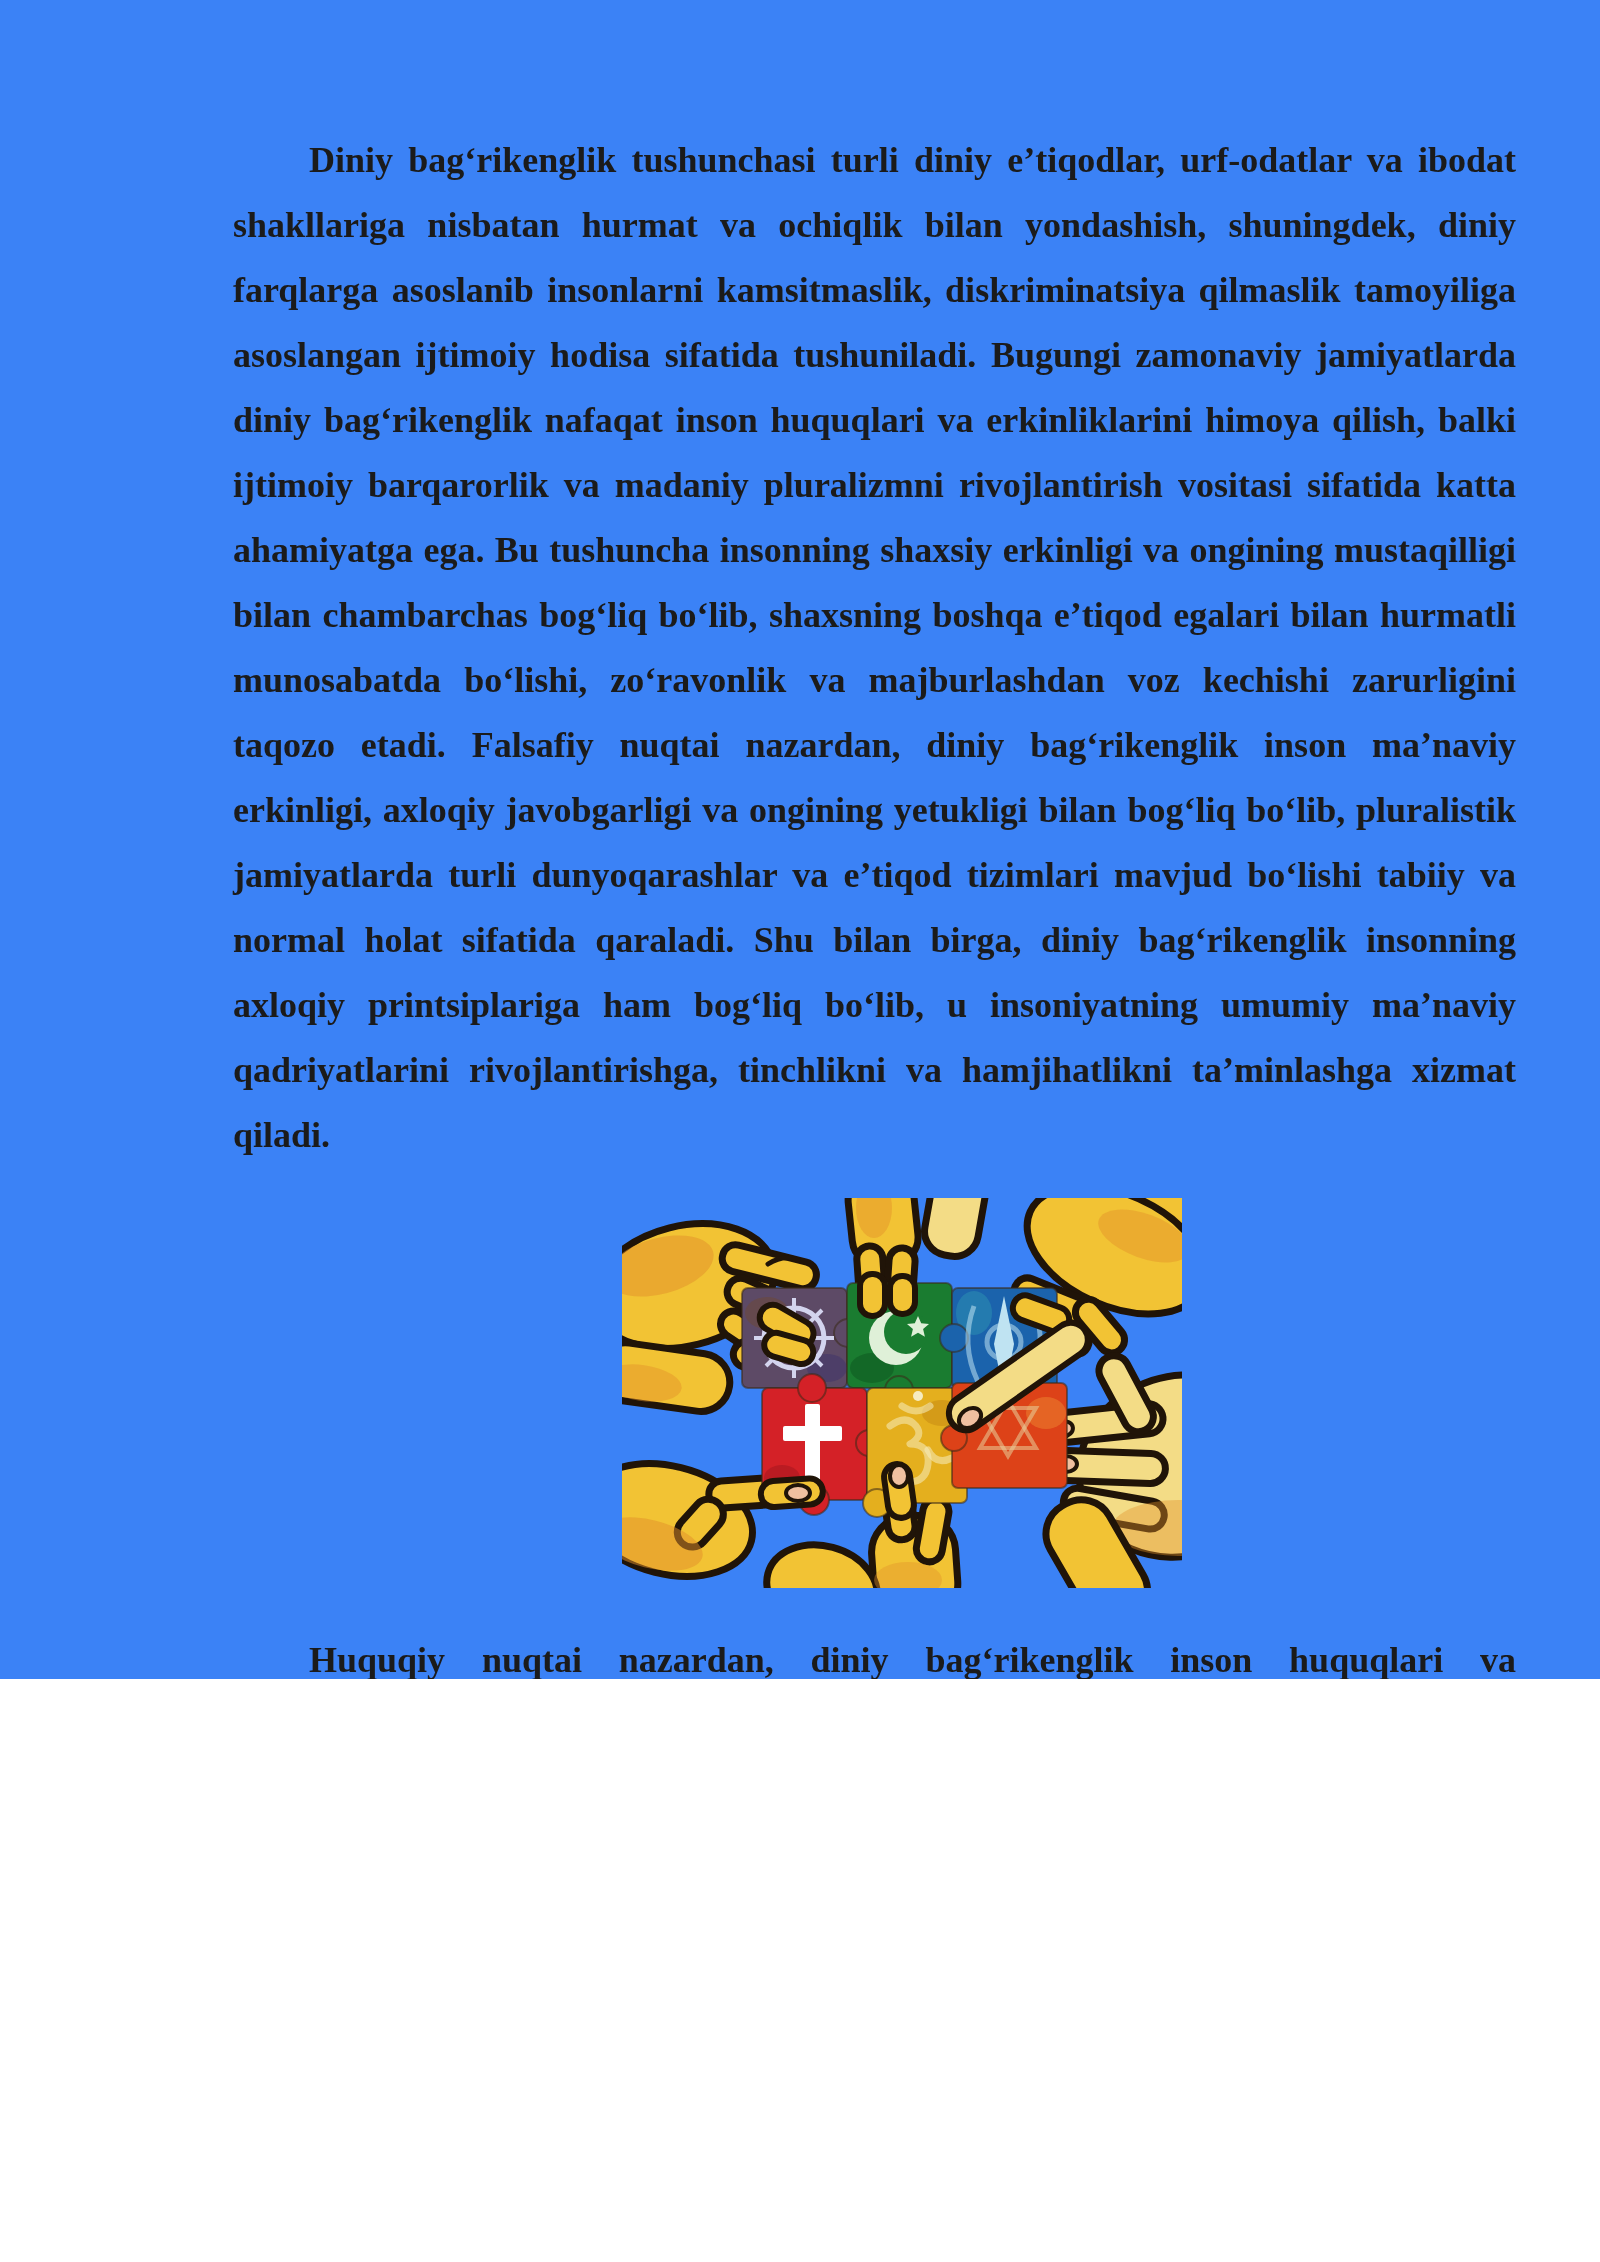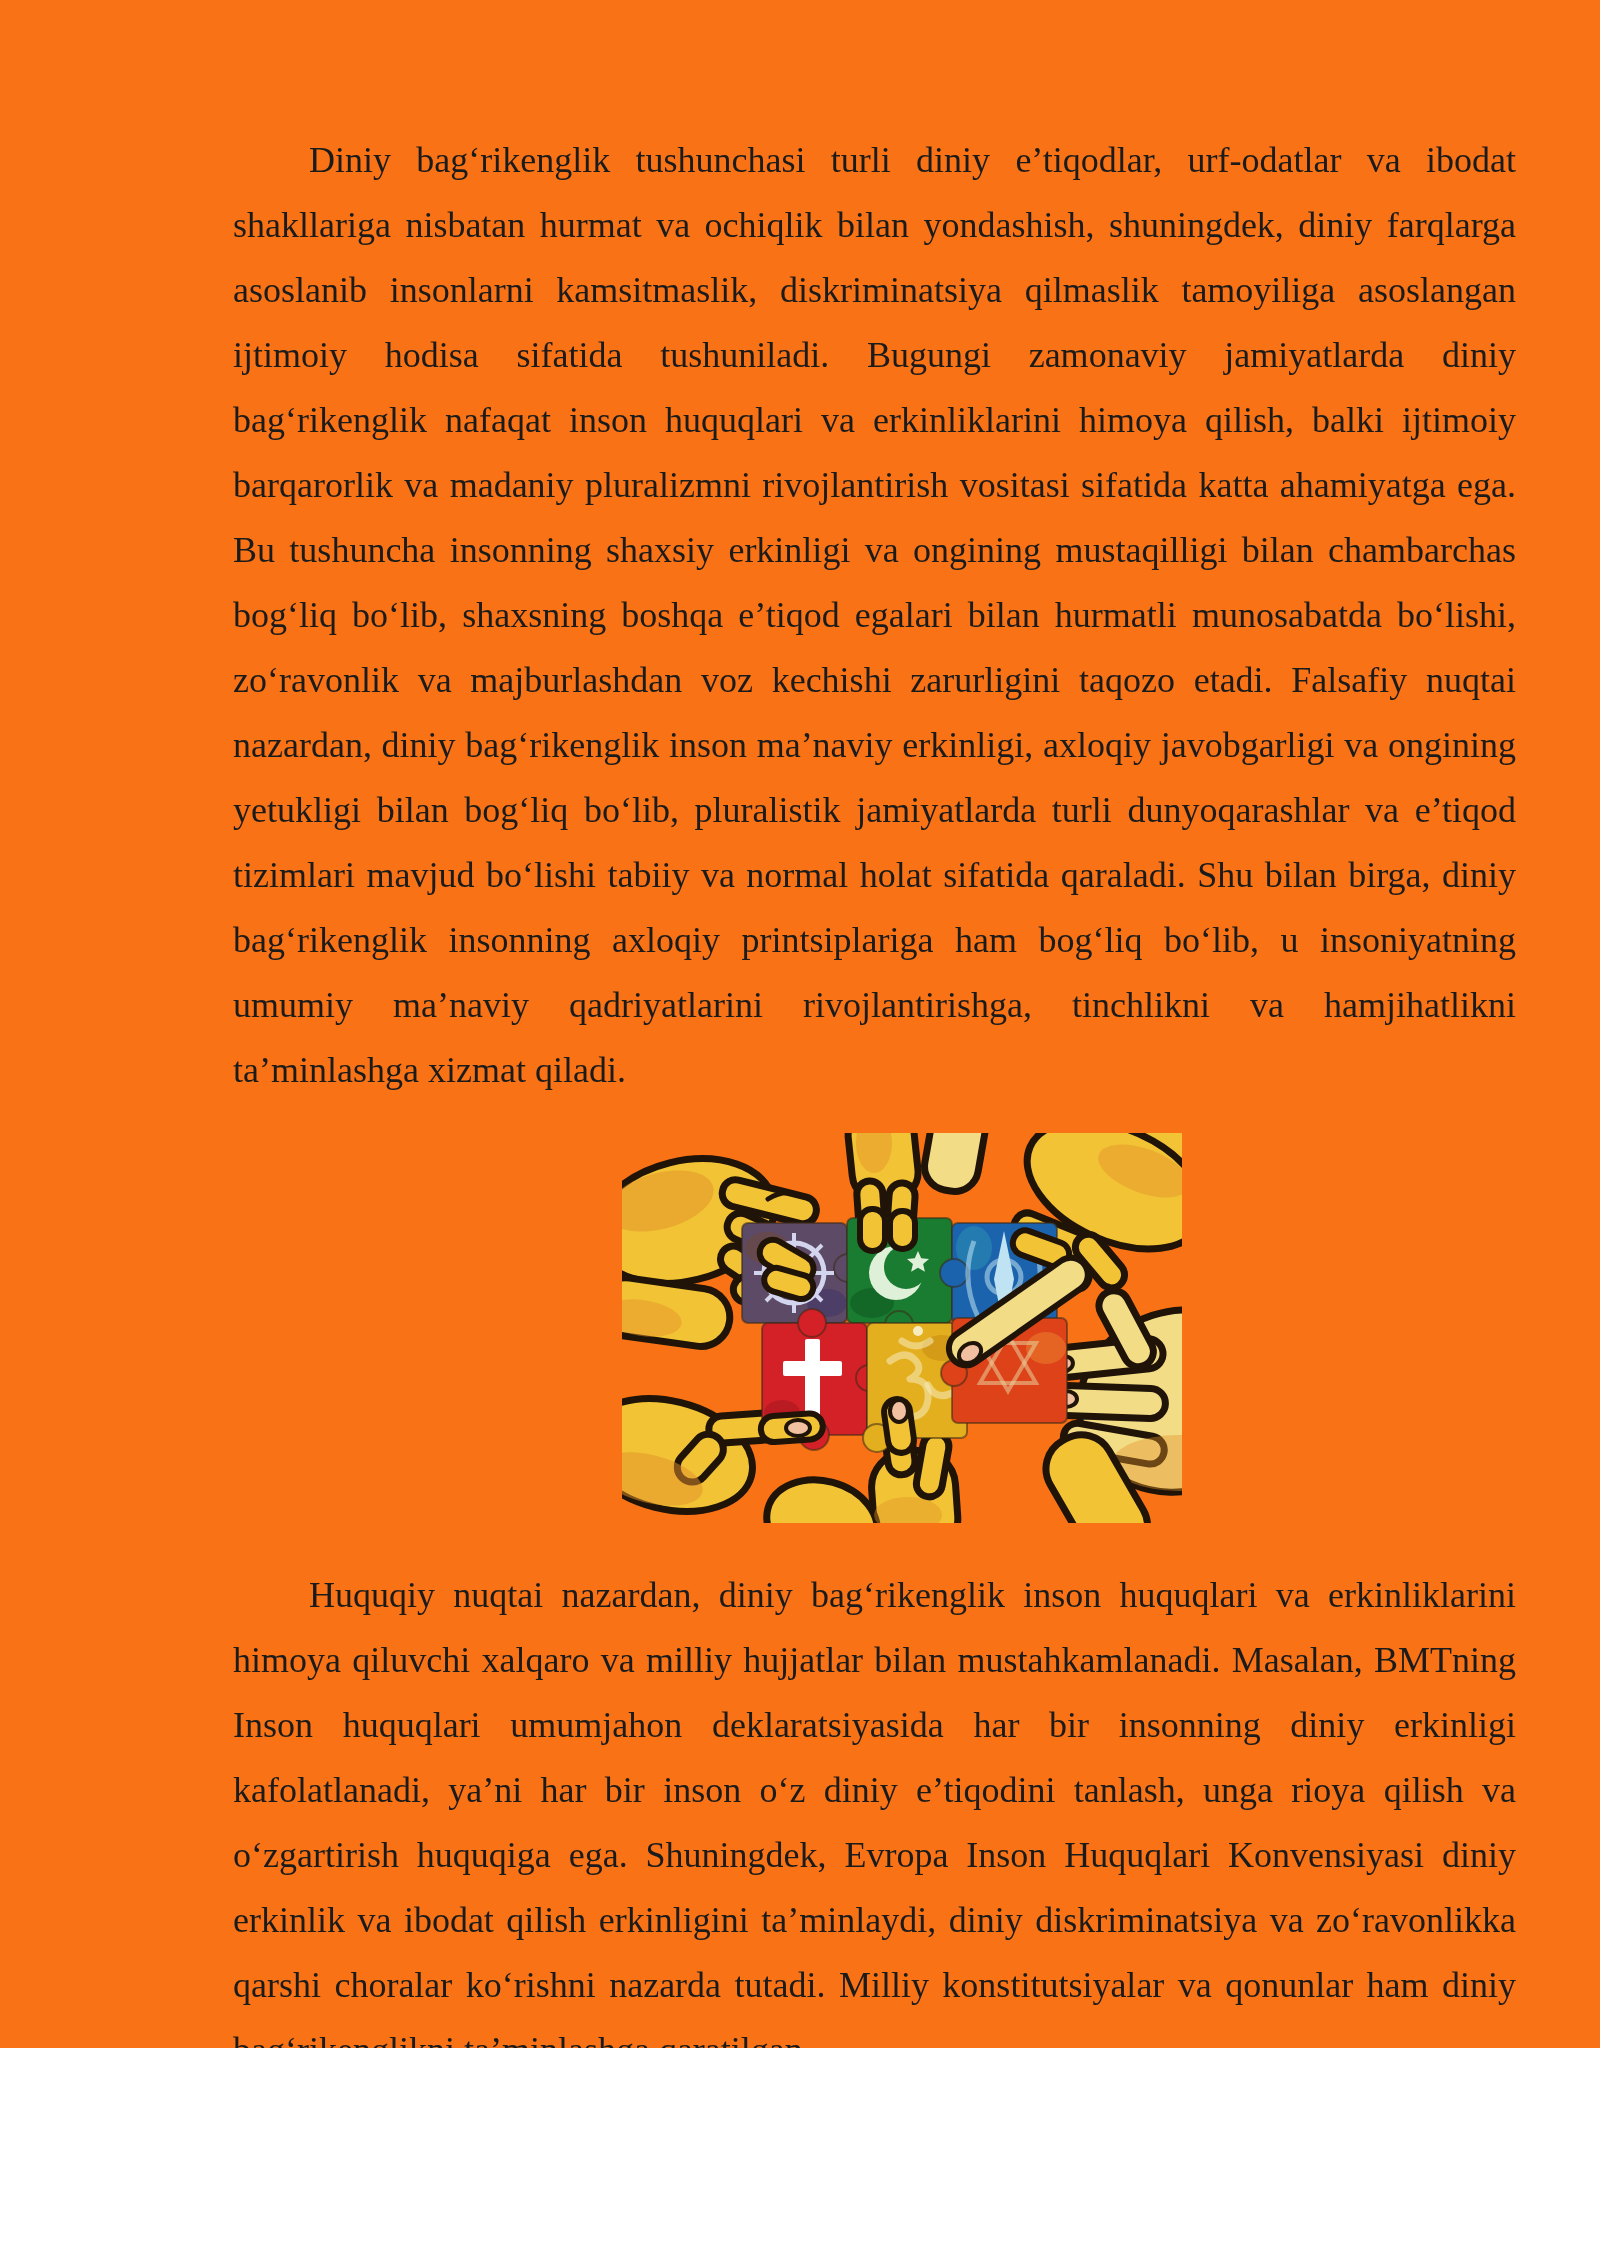--- a/index.html
+++ b/index.html
@@ -1,22 +1,23 @@
 <!DOCTYPE html>
 <html><head>
 <meta charset="utf-8">
 <style>
   html,body{margin:0;padding:0;background:#ffffff;}
   .page{
     position:relative;
-    width:1600px;height:2048px;
-    background:#f97316;
+    width:1600px;height:1679px;
+    background:#3b82f6;
     font-family:"Liberation Serif","DejaVu Serif",serif;
     color:#1b1b1b;
     overflow:hidden;
+    font-weight:bold;
   }
   .content{
     position:absolute;
     left:233px; right:84px; top:128px;
   }
   .body-par{
     margin:0;
     font-size:36px;
     line-height:65px;
     text-align:justify;

